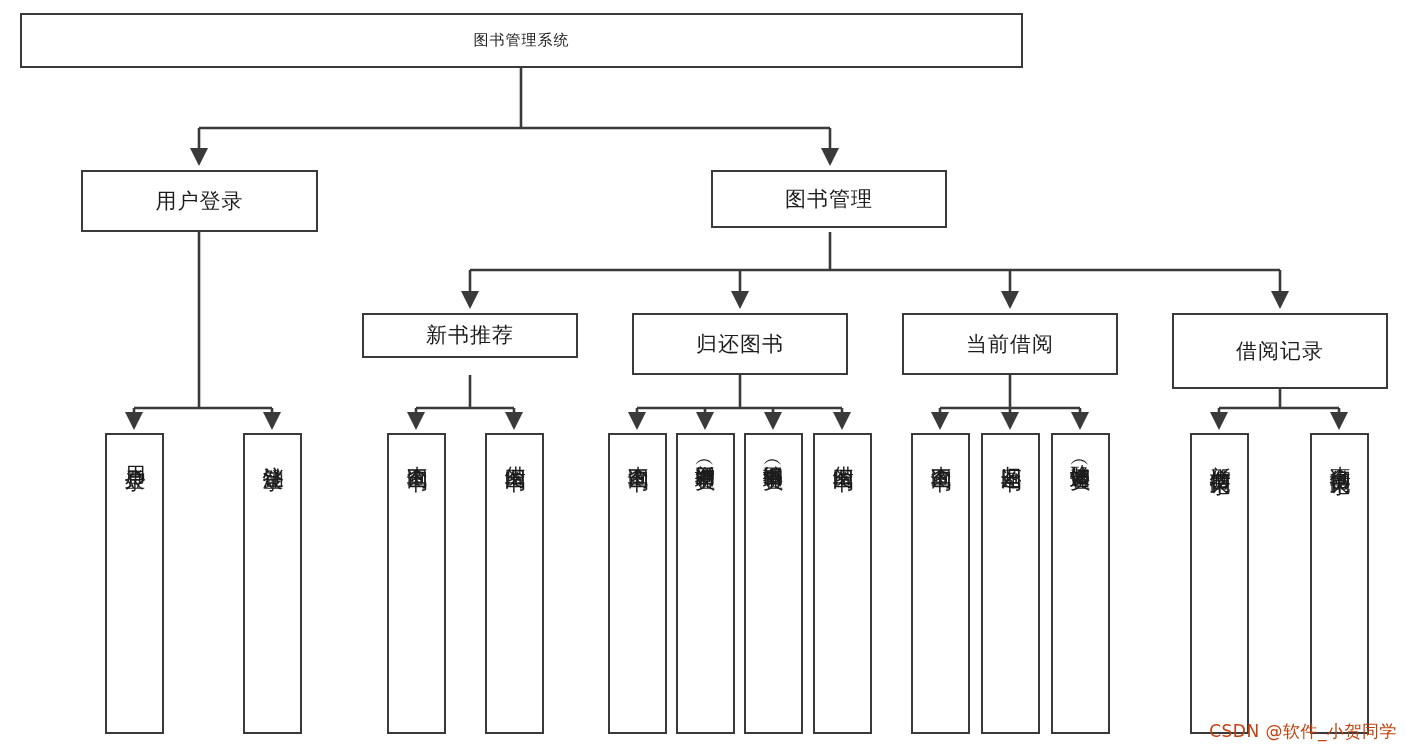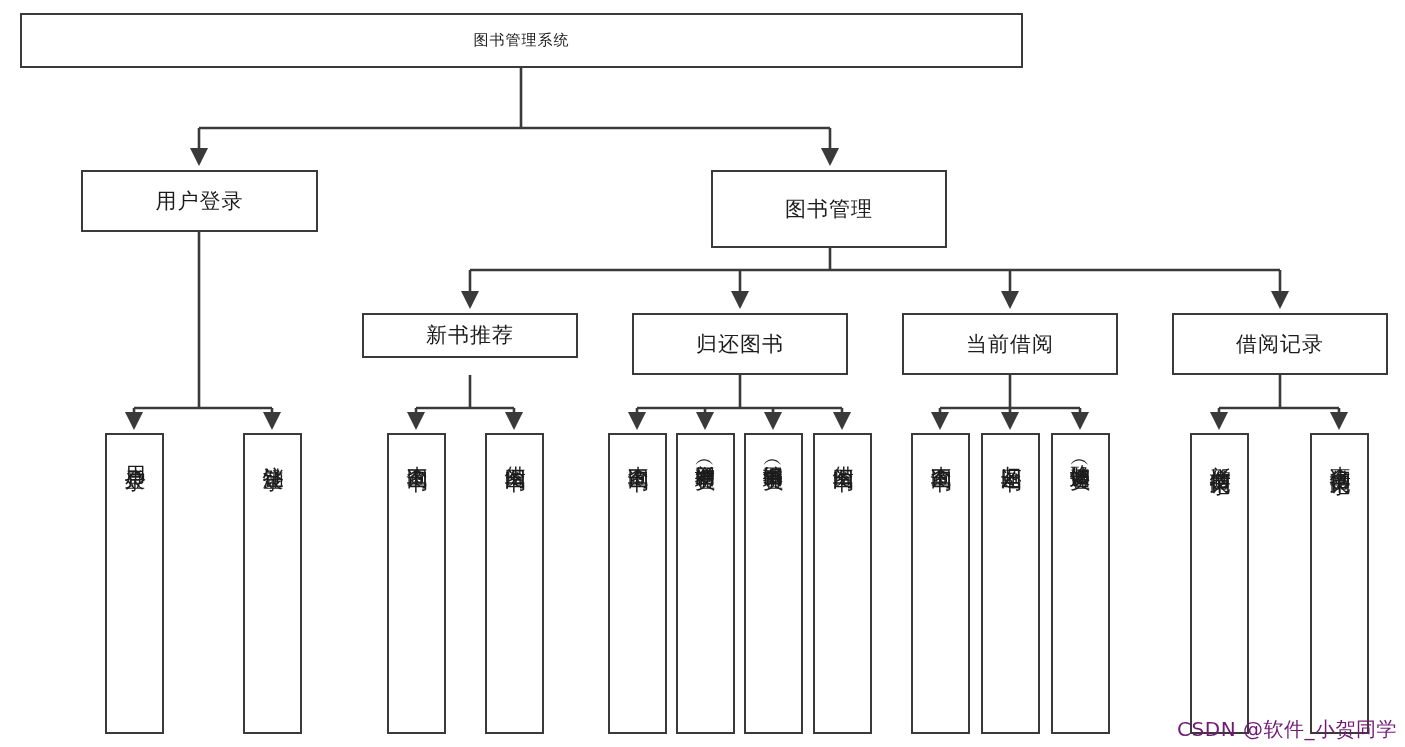--- a/index.html
+++ b/index.html
@@ -58,22 +58,22 @@
   }
   .node.leaf.tall .lbl{
     font-size:20px;
     line-height:1.3;
     letter-spacing:1px;
   }
   .watermark{
     position:absolute;
     right:8px;
     bottom:4px;
-    font-size:20px;
-    color:#701a75;
+    font-size:17px;
+    color:#c2410c;
     letter-spacing:0.5px;
     z-index:3;
     white-space:nowrap;
     font-family:"DejaVu Sans","Liberation Sans",sans-serif;
   }
 </style>
 </head>
 <body>
 
 <div id="canvas">
@@ -130,37 +130,37 @@
   </svg>
 
   <div class="node root" style="left:20px;top:13px;width:1003px;height:55px;">
     <span class="lbl">图书管理系统</span>
   </div>
 
   <div class="node" style="left:81px;top:170px;width:237px;height:62px;">
     <span class="lbl">用户登录</span>
   </div>
 
-  <div class="node" style="left:711px;top:170px;width:236px;height:78px;">
+  <div class="node" style="left:711px;top:170px;width:236px;height:58px;">
     <span class="lbl">图书管理</span>
   </div>
 
   <div class="node" style="left:362px;top:313px;width:216px;height:45px;">
     <span class="lbl">新书推荐</span>
   </div>
 
   <div class="node" style="left:632px;top:313px;width:216px;height:62px;">
     <span class="lbl">归还图书</span>
   </div>
 
   <div class="node" style="left:902px;top:313px;width:216px;height:62px;">
     <span class="lbl">当前借阅</span>
   </div>
 
-  <div class="node" style="left:1172px;top:313px;width:216px;height:62px;">
+  <div class="node" style="left:1172px;top:313px;width:216px;height:76px;">
     <span class="lbl">借阅记录</span>
   </div>
 
   <div class="node leaf" style="left:105px;top:433px;width:59px;height:301px;">
     <span class="lbl">用户登录</span>
   </div>
 
   <div class="node leaf" style="left:243px;top:433px;width:59px;height:301px;">
     <span class="lbl">注销登录</span>
   </div>

